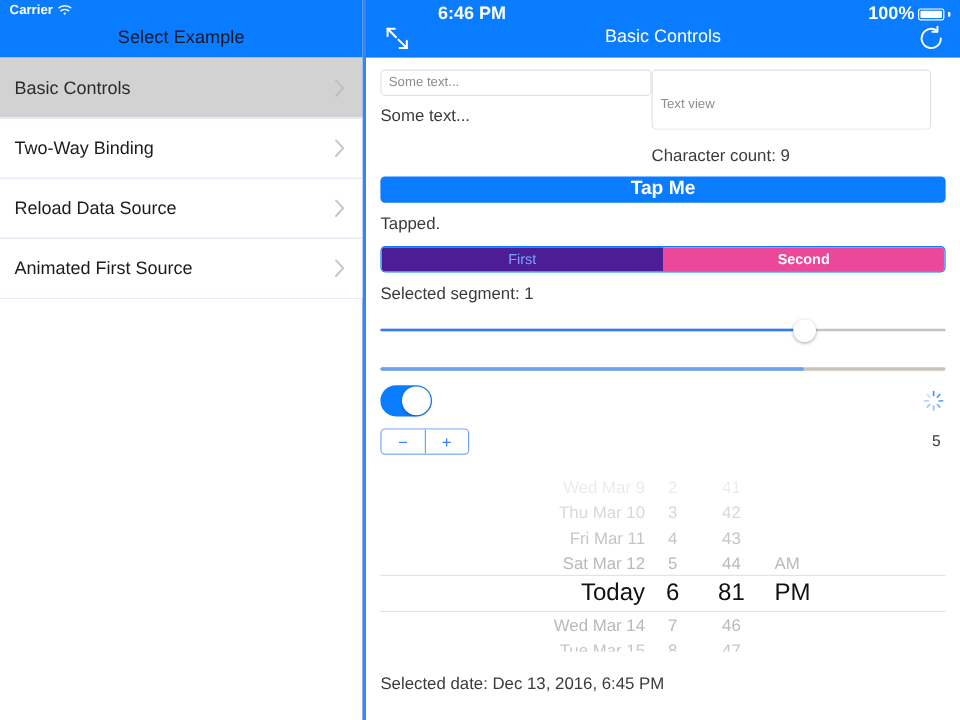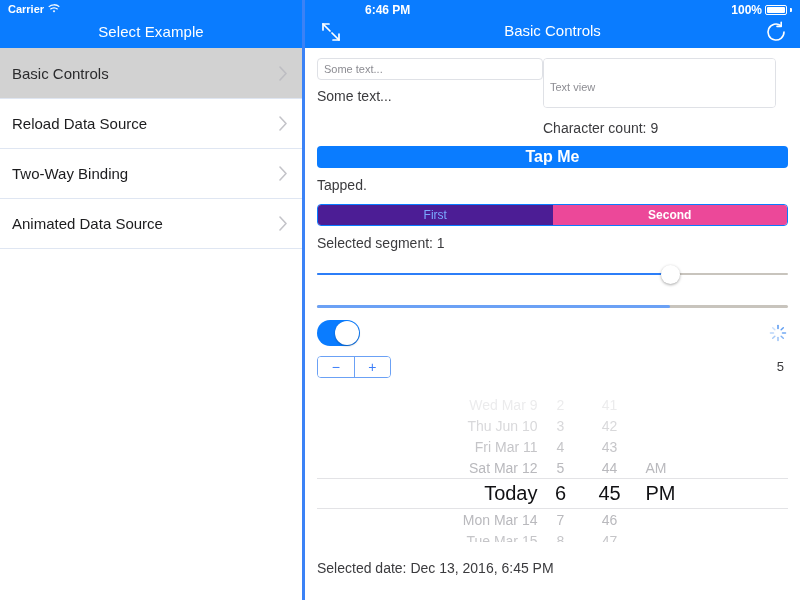--- a/index.html
+++ b/index.html
@@ -12,36 +12,36 @@
   #app { display: flex; width: 800px; height: 600px; }
 
   
   #master { width: 305px; height: 600px; background:#ffffff; position: relative;
             border-right: 3px solid #3b82f6; }
   .master-nav { background:#0a7cff; height:48px; position:relative; }
   .status-left { position:absolute; left:8px; top:3px; display:flex; align-items:center; gap:4px;
                  color:#fff; font-size:11px; font-weight:bold; }
   .wifi { width:12px; height:10px; display:block; }
   .master-title { position:absolute; left:0; right:0; top:23px; text-align:center;
-                  color:#ffffff; font-size:15px; font-weight:400; letter-spacing:.1px;}
+                  color:#0f172a; font-size:15px; font-weight:400; letter-spacing:.1px;}
   .mlist { }
   .mrow { height:50px; display:flex; align-items:center; padding:0 14px 0 12px;
           background:#fff; position:relative; }
   .mrow.sel { background:#d2d2d2; }
   .mrow + .mrow { border-top:1px solid #dfe6f2; }
   .mrow .lbl { font-size:15px; color:#1c1c1e; flex:1; font-weight:400; }
   .mrow.sel .lbl { color:#2b2b2d; }
   .chev { width:9px; height:15px; flex:0 0 auto; }
   .mlist-bottom { border-top:1px solid #dfe6f2; }
 
   
   #detail { width:495px; height:600px; background:#fff; position:relative; }
   .dnav { background:#0a7cff; height:48px; position:relative; }
   .dstatus { position:absolute; top:2px; left:0; right:0; height:16px; color:#fff;
-             font-size:12px; font-weight:bold; }
+             font-size:15px; font-weight:bold; }
   .dstatus .time { position:absolute; left:60px; top:1px; }
   .dstatus .batt { position:absolute; right:8px; top:1px; display:flex; align-items:center; gap:3px;}
   .battbody { width:22px; height:10px; border:1px solid #fff; border-radius:2px; position:relative;
               display:inline-block; padding:1px;}
   .battfill { background:#fff; height:100%; width:100%; border-radius:1px; display:block;}
   .battcap { width:2px; height:4px; background:#fff; border-radius:0 1px 1px 0; display:inline-block;}
   .expand-btn { position:absolute; left:14px; top:20px; width:24px; height:24px; }
   .refresh-btn { position:absolute; right:12px; top:20px; width:24px; height:24px; }
   .dtitle { position:absolute; left:0; right:0; top:22px; text-align:center; color:#fff;
             font-size:15px; }
@@ -142,37 +142,37 @@
     <div class="mlist">
       <div class="mrow sel">
         <span class="lbl">Basic Controls</span>
         <span class="chev">
           <svg viewBox="0 0 9 15" width="9" height="15">
               <path d="M1 1l6 6.5L1 14" fill="none" stroke="#bdbdc2" stroke-width="1.6" stroke-linecap="round" stroke-linejoin="round"></path>
             </svg>
         </span>
       </div>
       <div class="mrow">
+        <span class="lbl">Two-Way Binding</span>
+        <span class="chev">
+          <svg viewBox="0 0 9 15" width="9" height="15">
+              <path d="M1 1l6 6.5L1 14" fill="none" stroke="#c4c4c9" stroke-width="1.6" stroke-linecap="round" stroke-linejoin="round"></path>
+            </svg>
+        </span>
+      </div>
+      <div class="mrow">
         <span class="lbl">Reload Data Source</span>
         <span class="chev">
           <svg viewBox="0 0 9 15" width="9" height="15">
               <path d="M1 1l6 6.5L1 14" fill="none" stroke="#c4c4c9" stroke-width="1.6" stroke-linecap="round" stroke-linejoin="round"></path>
             </svg>
         </span>
       </div>
       <div class="mrow">
-        <span class="lbl">Two-Way Binding</span>
-        <span class="chev">
-          <svg viewBox="0 0 9 15" width="9" height="15">
-              <path d="M1 1l6 6.5L1 14" fill="none" stroke="#c4c4c9" stroke-width="1.6" stroke-linecap="round" stroke-linejoin="round"></path>
-            </svg>
-        </span>
-      </div>
-      <div class="mrow">
-        <span class="lbl">Animated Data Source</span>
+        <span class="lbl">Animated First Source</span>
         <span class="chev">
           <svg viewBox="0 0 9 15" width="9" height="15">
               <path d="M1 1l6 6.5L1 14" fill="none" stroke="#c4c4c9" stroke-width="1.6" stroke-linecap="round" stroke-linejoin="round"></path>
             </svg>
         </span>
       </div>
       <div class="mlist-bottom"></div>
     </div>
   </div>
 
@@ -268,45 +268,45 @@
       </div>
 
       <div class="picker" id="picker">
           <div class="prow f1">
             <span class="c1">Wed Mar 9</span>
             <span class="c2">2</span>
             <span class="c3">41</span>
             <span class="c4"></span>
           </div>
           <div class="prow f2">
-            <span class="c1">Thu Jun 10</span>
+            <span class="c1">Thu Mar 10</span>
             <span class="c2">3</span>
             <span class="c3">42</span>
             <span class="c4"></span>
           </div>
           <div class="prow f3">
             <span class="c1">Fri Mar 11</span>
             <span class="c2">4</span>
             <span class="c3">43</span>
             <span class="c4"></span>
           </div>
           <div class="prow">
             <span class="c1">Sat Mar 12</span>
             <span class="c2">5</span>
             <span class="c3">44</span>
             <span class="c4">AM</span>
           </div>
           <div class="prow cur">
             <span class="c1">Today</span>
             <span class="c2">6</span>
-            <span class="c3">45</span>
+            <span class="c3">81</span>
             <span class="c4">PM</span>
           </div>
           <div class="prow">
-            <span class="c1">Mon Mar 14</span>
+            <span class="c1">Wed Mar 14</span>
             <span class="c2">7</span>
             <span class="c3">46</span>
             <span class="c4"></span>
           </div>
           <div class="prow f3">
             <span class="c1">Tue Mar 15</span>
             <span class="c2">8</span>
             <span class="c3">47</span>
             <span class="c4"></span>
           </div>

